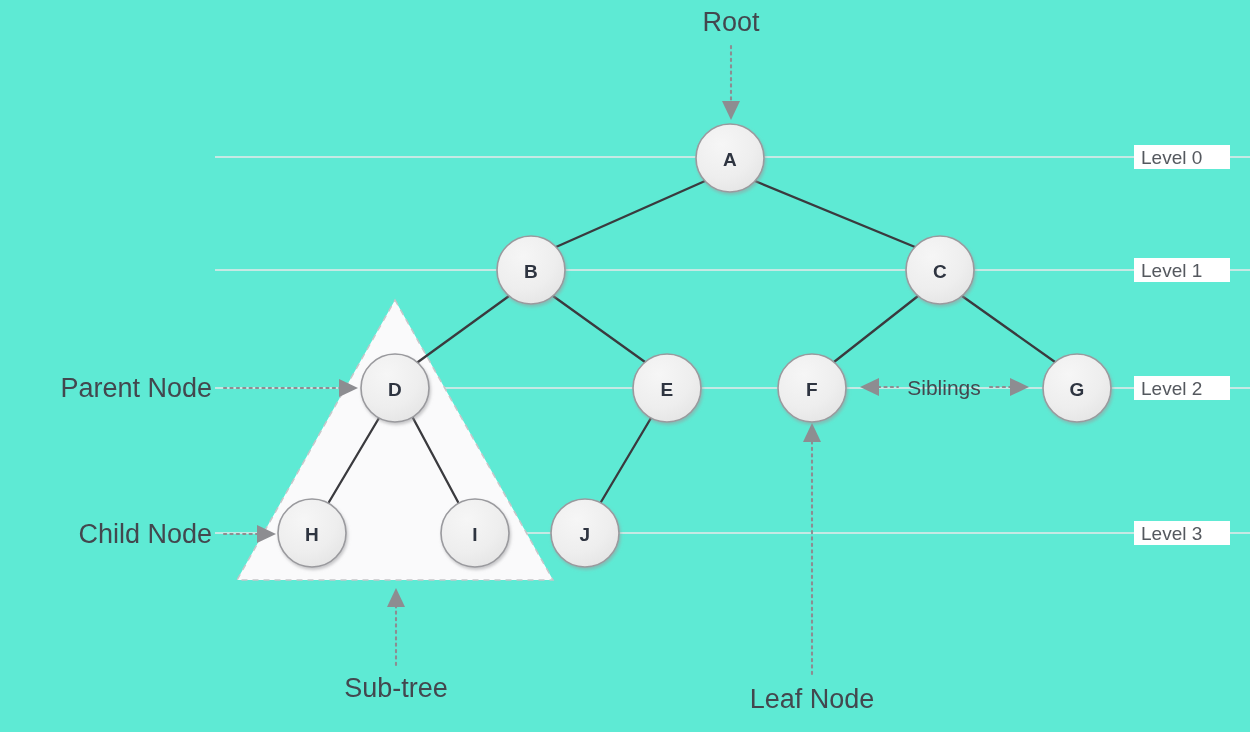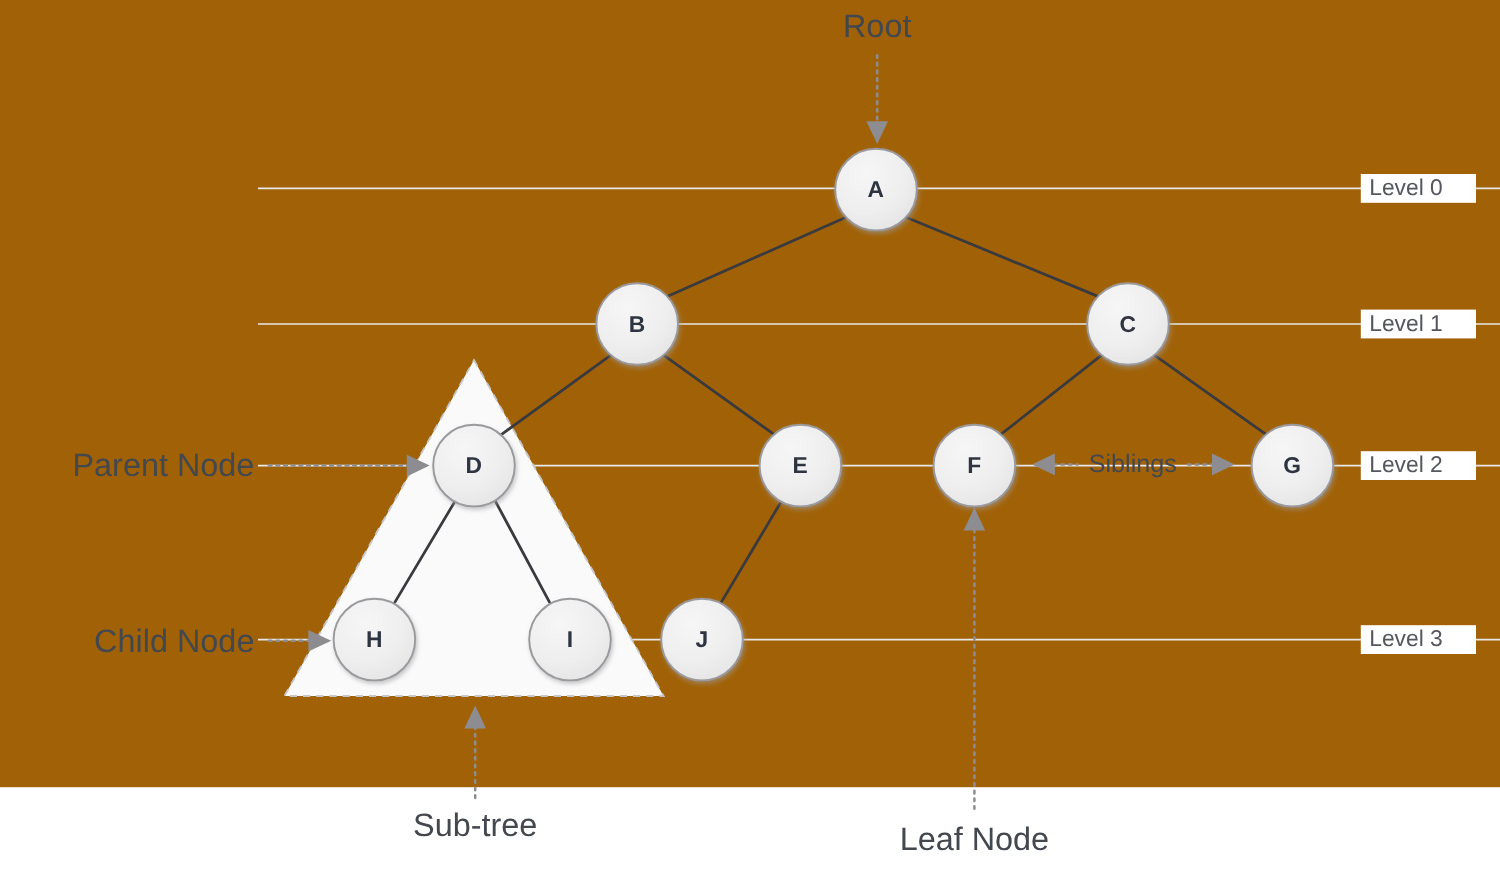--- a/index.html
+++ b/index.html
@@ -10,22 +10,22 @@
   }
   body {
     font-family: "Liberation Sans", "DejaVu Sans", sans-serif;
     width: 1250px;
     height: 732px;
     overflow: hidden;
   }
   #diagram-root {
     position: relative;
     width: 1250px;
-    height: 656px;
-    background: #a16207;
+    height: 732px;
+    background: #5eead4;
   }
   #diagram-svg {
     position: absolute;
     left: 0;
     top: 0;
     width: 1250px;
     height: 732px;
     display: block;
   }
   .node-label {

